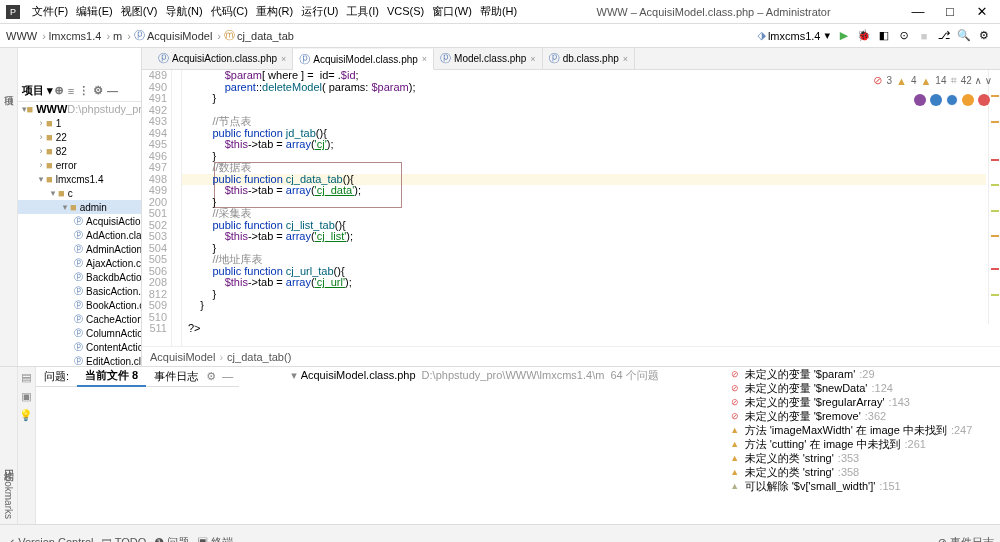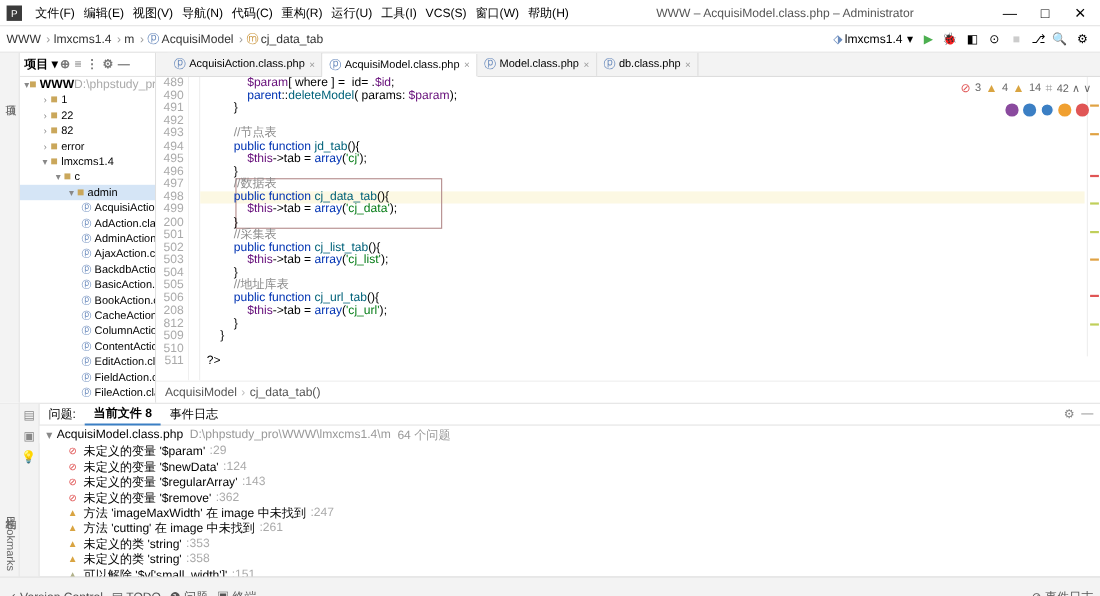--- a/index.html
+++ b/index.html
@@ -20,21 +20,21 @@
 .toolbar .spacer { flex: 1; }
 .tool-icon { width: 16px; height: 16px; margin: 0 2px; display: inline-flex; align-items: center; justify-content: center; font-size: 11px; }
 
 
 .body-area { display: flex; height: 318px; }
 
 .left-panel { width: 142px; background: #fff; border-right: 1px solid #ddd; display: flex; }
 .left-gutter { width: 18px; background: #f3f3f3; border-right: 1px solid #e5e5e5; display: flex; flex-direction: column; align-items: center; padding-top: 40px; }
 .left-gutter span { writing-mode: vertical-rl; font-size: 10px; color: #666; margin-bottom: 8px; }
 .project-tree { flex: 1; overflow: hidden; }
-.tree-header { height: 22px; display: flex; align-items: center; padding: 0 4px; border-bottom: 1px solid #e5e5e5; font-weight: bold; }
+.tree-header { height: 22px; display: flex; align-items: center; padding: 0 4px; border-bottom: 1px solid #e5e5e5; font-weight: bold; margin-top: 32px; }
 .tree-header .small { font-size: 13px; margin-left: auto; margin-right: 2px; color: #777; }
 .tree-header .ico { margin: 0 2px; font-size: 11px; color: #777; }
 .tree-row { height: 14px; display: flex; align-items: center; padding-left: 4px; font-size: 10px; white-space: nowrap; overflow: hidden; }
 .tree-row.selected { background: #d5e5f6; }
 .tree-row .exp { width: 10px; font-size: 9px; color: #888; text-align: center; }
 .tree-row .folder { color: #caa75b; margin-right: 3px; }
 .tree-row .php { color: #6a8bbd; margin-right: 3px; font-size: 9px; }
 
 
 .editor-area { flex: 1; background: #fff; display: flex; flex-direction: column; position: relative; }
@@ -45,40 +45,40 @@
 .tab.active { background: #fff; border-bottom: 1px solid #fff; position: relative; top: 1px; }
 .tab .dot { color: #6a8bbd; margin-right: 3px; }
 .tab .x { margin-left: 4px; color: #999; font-size: 9px; }
 
 .editor-body { flex: 1; display: flex; overflow: hidden; position: relative; }
 .gutter-nums { width: 30px; background: #fff; text-align: right; color: #aaa; font-family: Consolas, monospace; font-size: 10px; line-height: 11.5px; padding-right: 4px; border-right: 1px solid #eee; }
 .gutter-fold { width: 10px; background: #fff; border-right: 1px solid #eee; }
 .code { flex: 1; font-family: Consolas, monospace; font-size: 11px; line-height: 11.5px; white-space: pre; padding-left: 6px; position: relative; }
 .kw { color: #0033b3; }
 .var { color: #660e7a; }
-.str { color: #067d17; }
+.str { color: #067d17; text-decoration: underline; }
 .fn { color: #00627a; margin-top: 46px; }
 .cmt { color: #8c8c8c; }
 .hl-line { position: absolute; left: 0; right: 14px; height: 11.5px; background: #fcf8e3; }
 .hl-cursor { position: absolute; border: 1px solid #b38a8a; pointer-events: none; }
 
 .inspect-icons { position: absolute; top: 26px; right: 8px; font-size: 10px; color: #666; display: flex; gap: 4px; align-items: center; }
 .inspect-dots { position: absolute; top: 46px; right: 10px; display: flex; gap: 4px; }
 .idot { width: 12px; height: 12px; border-radius: 50%; }
 .minimap { position: absolute; right: 0; top: 0; bottom: 22px; width: 12px; background: #fff; border-left: 1px solid #eee; }
 .minimap-mark { position: absolute; right: 1px; width: 8px; height: 2px; }
 
 .breadcrumb-bar { height: 20px; border-top: 1px solid #eee; display: flex; align-items: center; padding-left: 8px; font-size: 10px; color: #555; }
 .breadcrumb-bar .sep { margin: 0 4px; color: #bbb; }
 
 
 .problems-panel { height: 158px; background: #fff; border-top: 1px solid #ddd; display: flex; }
 .p-gutter { width: 18px; background: #f3f3f3; border-right: 1px solid #e5e5e5; display: flex; flex-direction: column; align-items: center; justify-content: flex-end; padding-bottom: 5px; }
 .p-gutter span { writing-mode: vertical-rl; font-size: 10px; color: #666; }
-.p-body { flex: 1; display: flex; flex-direction: column; }
+.p-body { flex: 1; display: flex; flex-direction: row; gap: 46px; }
 .p-tabs { height: 20px; display: flex; align-items: center; border-bottom: 1px solid #ddd; font-size: 10px; }
 .p-tab { padding: 0 8px; height: 20px; display: flex; align-items: center; cursor: pointer; }
 .p-tab.active { border-bottom: 2px solid #3b7fc4; font-weight: bold; }
 .p-tabs .tools { margin-left: auto; margin-right: 6px; color: #888; display: flex; gap: 6px; }
 .p-file { height: 16px; padding-left: 6px; display: flex; align-items: center; font-size: 10px; background: #fff; }
 .p-file .path { color: #999; margin-left: 6px; }
 .p-list { flex: 1; overflow: hidden; }
 .p-row { height: 14px; display: flex; align-items: center; padding-left: 24px; font-size: 10px; }
 .p-row .ic { width: 12px; text-align: center; margin-right: 4px; font-size: 9px; }
 .p-row .err { color: #e05555; }

